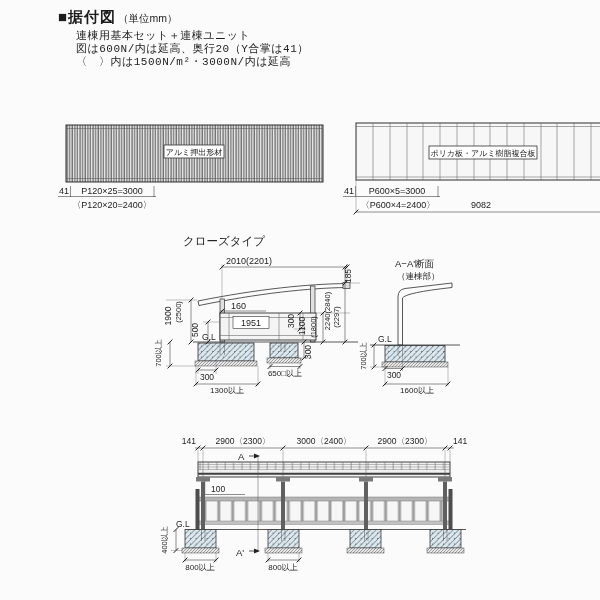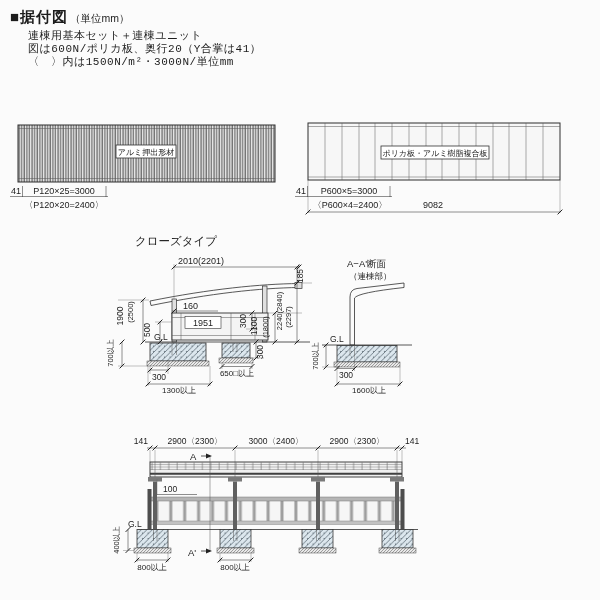--- a/index.html
+++ b/index.html
@@ -1,18 +1,18 @@
 <!DOCTYPE html>
 <html><head>
 <meta charset="utf-8">
 <style>
   html,body{margin:0;padding:0;}
   body{width:600px;height:600px;background:#fbfbfb;position:relative;
        font-family:"Liberation Sans","DejaVu Sans",sans-serif;color:#1c1c1c;}
-  .page{position:absolute;inset:0;overflow:hidden;}
+  .page{position:absolute;inset:0;overflow:hidden;margin-left:48px;}
   .header{position:absolute;left:10px;top:8px;}
   .h-title{font-size:15px;font-weight:bold;letter-spacing:1px;}
   .h-title .unit{font-size:10.5px;font-weight:normal;letter-spacing:0;margin-left:2px;}
   .notes{margin:3px 0 0 18px;font-size:11px;line-height:13px;letter-spacing:.5px;font-family:Liberation Mono, monospace;}
   svg{position:absolute;left:0;top:0;}
   text{font-family:"Liberation Sans","DejaVu Sans",sans-serif;fill:#1c1c1c;}
   .t9{font-size:9px;}.t85{font-size:8.5px;}.t8{font-size:8px;}.t75{font-size:7.5px;}
   .t95{font-size:9.5px;}.t11{font-size:11.5px;}
   .ln{stroke:#2f2f2f;stroke-width:.8;fill:none;}
   .dim{stroke:#333;stroke-width:.55;fill:none;}
@@ -23,22 +23,22 @@
 <body>
 
 <div class="page">
 
   <div class="header">
     <div class="h-title">
       <span>■</span><span>据付図</span><span class="unit">（単位mm）</span>
     </div>
     <div class="notes">
       <div>連棟用基本セット＋連棟ユニット</div>
-      <div>図は600N/ポリカ板、奥行20（Y合掌は41）</div>
-      <div>〈　〉内は1500N/m²・3000N/単位mm</div>
+      <div>図は600N/内は延高、奥行20（Y合掌は41）</div>
+      <div>〈　〉内は1500N/m²・3000N/内は延高</div>
     </div>
   </div>
 
   <svg width="600" height="600" viewBox="0 0 600 600">
     <defs>
       <pattern id="hatchV" x="18" y="125" width="2.6" height="10" patternUnits="userSpaceOnUse">
         <rect width="2.6" height="10" fill="#ededed"></rect>
         <line x1="1" y1="0" x2="1" y2="10" stroke="#4a4a4a" stroke-width="1"></line>
       </pattern>
       <pattern id="diag" width="5.5" height="5.5" patternUnits="userSpaceOnUse">

